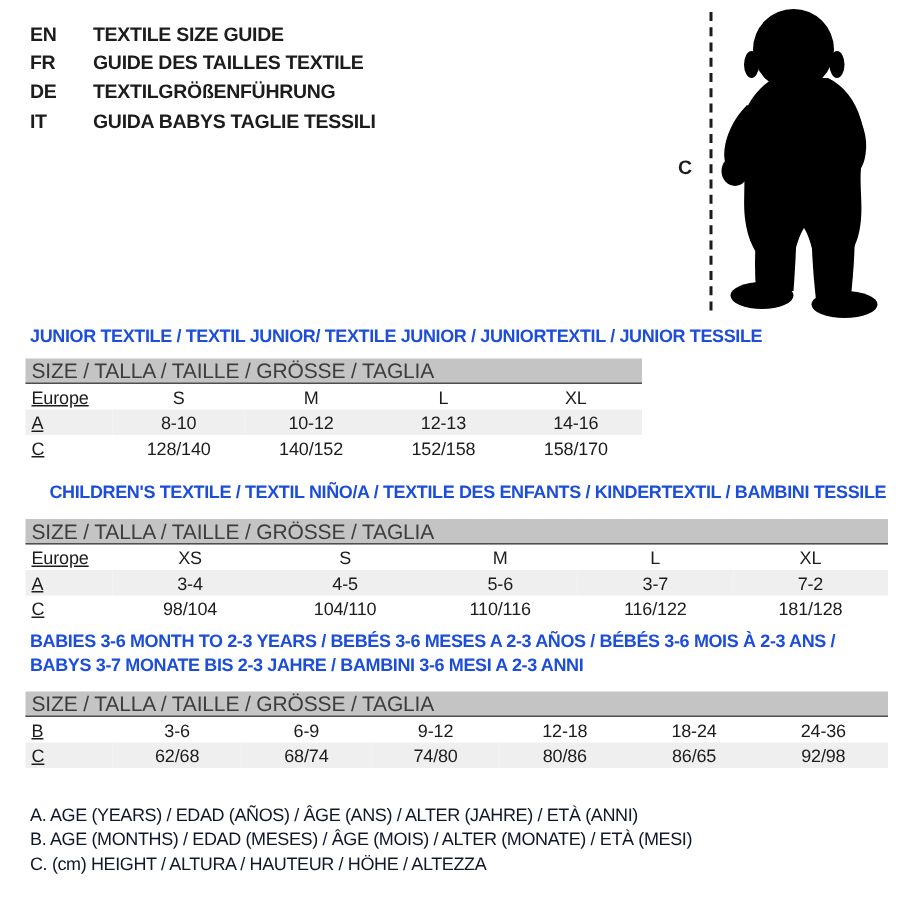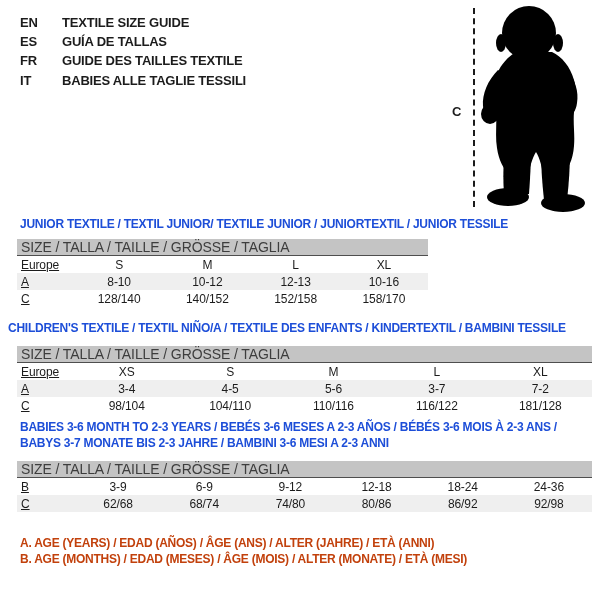--- a/index.html
+++ b/index.html
@@ -16,59 +16,59 @@
   
   .measure-line { position:absolute; left:473px; top:8px; height:199px;
                   width:0; border-left:2px dashed #1a1a1a; }
   .measure-label { position:absolute; left:452px; top:104px;
                    font-weight:bold; font-size:13px; }
   .silhouette { position:absolute; left:470px; top:0; width:130px; height:215px; }
   
   .sec-title { position:absolute; font-weight:bold; font-size:12px;
                letter-spacing:-0.25px; line-height:16px; color:#1d4ed8; white-space:nowrap; }
   .sec-title-1 { left:20px; top:216px; }
-  .sec-title-2 { left:8px; top:320px; }
+  .sec-title-2 { left:33px; top:320px; }
   .sec-title-3 { left:20px; top:419px; white-space:normal; width:560px; }
   
   .size-table { position:absolute; }
   .size-table-1 { left:17px; top:239px; width:411px; }
   .size-table-2 { left:17px; top:346px; width:575px; }
   .size-table-3 { left:17px; top:461px; width:575px; }
   .band { height:16px; line-height:16px; background:var(--band,#c4c4c4);
           border-bottom:1.5px solid var(--band-border,#4e4e4e);
           font-size:14px; color:#3d3d3d; padding-left:4px; letter-spacing:-0.1px; }
   table { border-collapse:collapse; table-layout:fixed; width:100%; }
   td { height:17px; font-size:12px; text-align:center; padding:0; letter-spacing:-0.1px; }
   td.row-label { width:54px; text-align:left; padding-left:4px;text-decoration:underline; }
   tbody tr:nth-child(even) { background:var(--row-alt,#efefef); }
   
-  .legend { position:absolute; left:20px; top:535px; font-weight:bold;
-            font-size:12px; letter-spacing:-0.25px; line-height:16.3px; color:#c2410c; }
+  .legend { position:absolute; left:20px; top:535px; font-weight:normal;
+            font-size:12px; letter-spacing:-0.25px; line-height:16.3px; color:#0f172a; }
 </style>
 </head>
 <body>
 
 <div class="page">
 
   <div class="lang-list">
     <div class="lang-row">
       <span class="lang-code">EN</span>
       <span>TEXTILE SIZE GUIDE</span>
     </div>
     <div class="lang-row">
-      <span class="lang-code">ES</span>
-      <span>GUÍA DE TALLAS</span>
-    </div>
-    <div class="lang-row">
       <span class="lang-code">FR</span>
       <span>GUIDE DES TAILLES TEXTILE</span>
     </div>
     <div class="lang-row">
+      <span class="lang-code">DE</span>
+      <span>TEXTILGRÖßENFÜHRUNG</span>
+    </div>
+    <div class="lang-row">
       <span class="lang-code">IT</span>
-      <span>BABIES ALLE TAGLIE TESSILI</span>
+      <span>GUIDA BABYS TAGLIE TESSILI</span>
     </div>
   </div>
 
   <div class="measure-line"></div>
   <div class="measure-label">C</div>
   <svg class="silhouette" viewBox="0 0 130 215">
     <g fill="#000000">
       <ellipse cx="59" cy="33" rx="27" ry="27"></ellipse>
       <ellipse cx="31" cy="43" rx="5" ry="9"></ellipse>
       <ellipse cx="88" cy="43" rx="5" ry="9"></ellipse>
@@ -101,21 +101,21 @@
             <td>S</td>
             <td>M</td>
             <td>L</td>
             <td>XL</td>
           </tr>
           <tr>
             <td class="row-label">A</td>
             <td>8-10</td>
             <td>10-12</td>
             <td>12-13</td>
-            <td>10-16</td>
+            <td>14-16</td>
           </tr>
           <tr>
             <td class="row-label">C</td>
             <td>128/140</td>
             <td>140/152</td>
             <td>152/158</td>
             <td>158/170</td>
           </tr>
         </tbody>
       </table>
@@ -159,38 +159,39 @@
   <div class="sec-title sec-title-3">
     <span>BABIES 3-6 MONTH TO 2-3 YEARS / BEBÉS 3-6 MESES A 2-3 AÑOS / BÉBÉS 3-6 MOIS À 2-3 ANS /</span><br>
     <span>BABYS 3-7 MONATE BIS 2-3 JAHRE / BAMBINI 3-6 MESI A 2-3 ANNI</span>
   </div>
   <div class="size-table size-table-3">
     <div class="band">SIZE / TALLA / TAILLE / GRÖSSE / TAGLIA</div>
     <table>
         <tbody>
           <tr>
             <td class="row-label">B</td>
-            <td>3-9</td>
+            <td>3-6</td>
             <td>6-9</td>
             <td>9-12</td>
             <td>12-18</td>
             <td>18-24</td>
             <td>24-36</td>
           </tr>
           <tr>
             <td class="row-label">C</td>
             <td>62/68</td>
             <td>68/74</td>
             <td>74/80</td>
             <td>80/86</td>
-            <td>86/92</td>
+            <td>86/65</td>
             <td>92/98</td>
           </tr>
         </tbody>
       </table>
   </div>
 
   <div class="legend">
     <div>A. AGE (YEARS) / EDAD (AÑOS) / ÂGE (ANS) / ALTER (JAHRE) / ETÀ (ANNI)</div>
     <div>B. AGE (MONTHS) / EDAD (MESES) / ÂGE (MOIS) / ALTER (MONATE) / ETÀ (MESI)</div>
+    <div>C. (cm) HEIGHT / ALTURA / HAUTEUR / HÖHE / ALTEZZA</div>
   </div>
 
 </div>
 
 </body></html>

